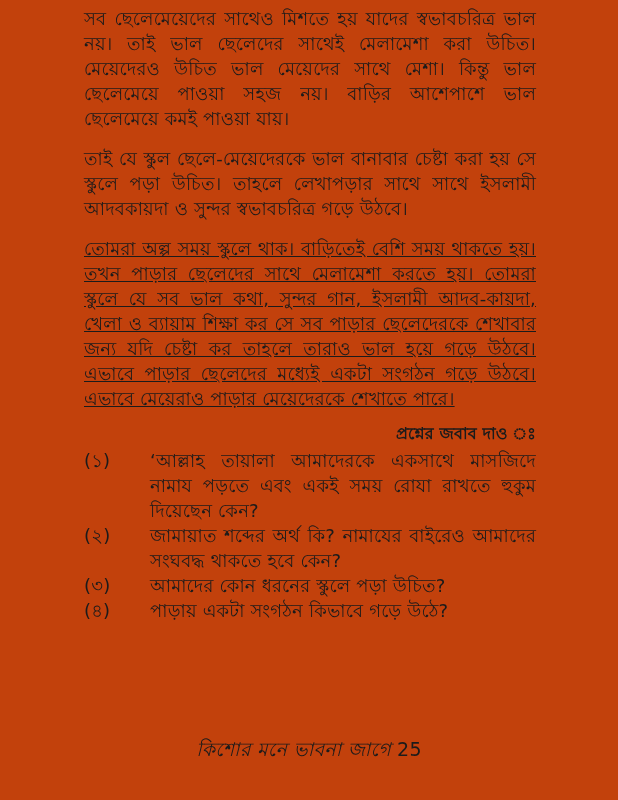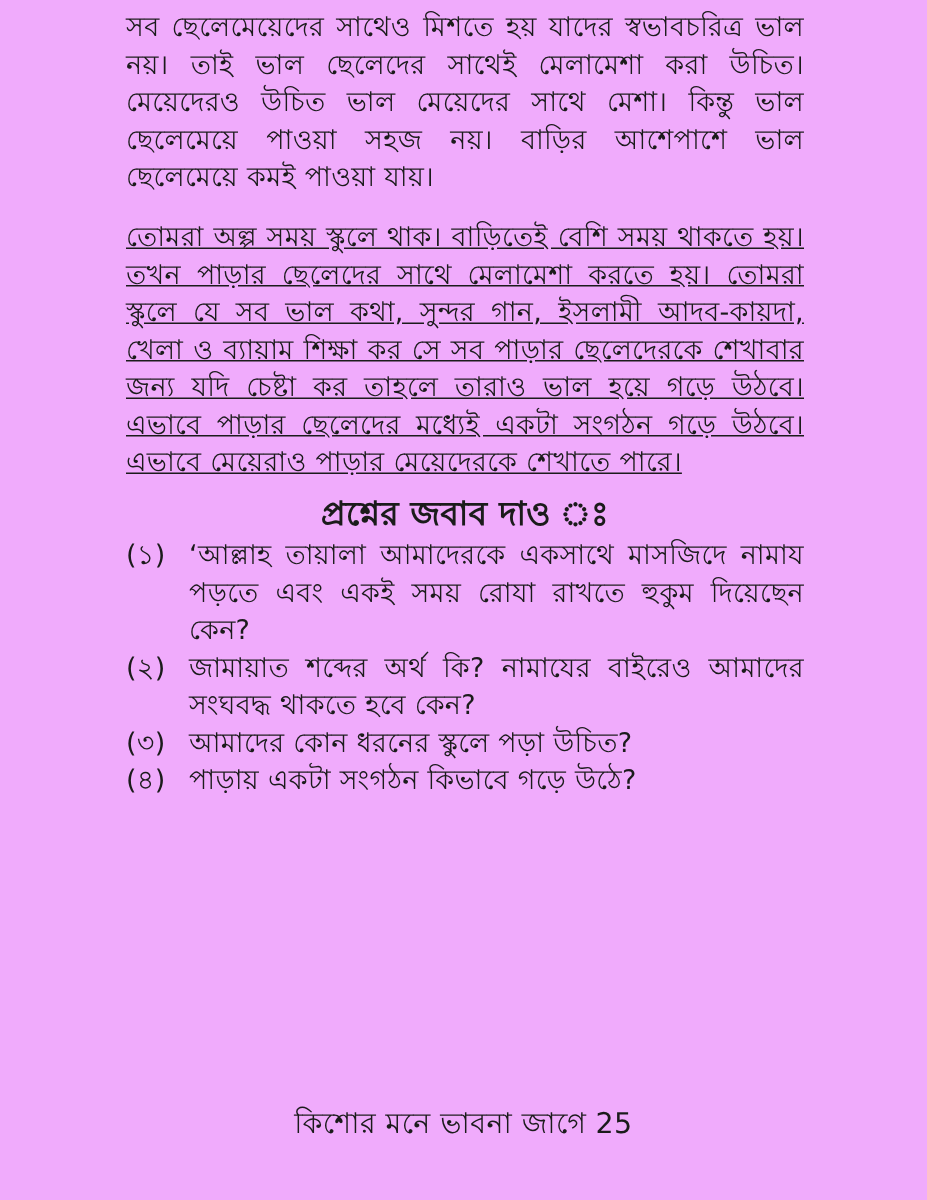--- a/index.html
+++ b/index.html
@@ -11,21 +11,21 @@
     height: 800px;
     position: relative;
     background: #ffffff;
     color: #1b1b1b;
     font-family: "DejaVu Sans", sans-serif; 
     overflow: hidden;
   }
   .page {
     position: absolute;
     inset: 0;
-    background: #f0abfc;
+    background: #c2410c;
   }
   .content {
     position: absolute;
     left: 84px;
     top: 6px;
     width: 452px;
     font-size: 18px;
     line-height: 25px;
     text-align: justify;
     letter-spacing: 0.2px;
@@ -33,62 +33,65 @@
   .para {
     margin: 0 0 15px 0;
   }
   .para:last-of-type {
     margin-bottom: 0;
     text-decoration: underline;
   }
   .q-heading {
     font-weight: bold;
     margin: 10px 0 2px 0;
-    text-align: center;
-    font-size: 22px;
+    text-align: right;
+    font-size: 16px;
   }
   .q-list {
     margin: 0;
     padding: 0;
   }
   .q-row {
     display: flex;
     align-items: flex-start;
     margin: 0;
   }
   .q-num {
     flex: 0 0 42px;
     text-align: left;
   }
   .q-text {
     flex: 1 1 auto;
     text-align: justify;
+    margin-left: 24px;
   }
   .footer {
     position: absolute;
     left: 0;
     top: 736px;
     width: 618px;
     text-align: center;
     font-size: 19px;
     line-height: 26px;
     letter-spacing: 0.3px;
   }
   .footer .book-title {
     margin-right: 6px;
+    font-style: italic;
   }
 </style>
 </head>
 <body>
 
 <div class="page">
 
   <div class="content">
 
     <p class="para">সব ছেলেমেয়েদের সাথেও মিশতে হয় যাদের স্বভাবচরিত্র ভাল নয়। তাই ভাল ছেলেদের সাথেই মেলামেশা করা উচিত। মেয়েদেরও উচিত ভাল মেয়েদের সাথে মেশা। কিন্তু ভাল ছেলেমেয়ে পাওয়া সহজ নয়। বাড়ির আশেপাশে ভাল ছেলেমেয়ে কমই পাওয়া যায়।</p>
+    <p class="para">তাই যে স্কুল ছেলে-মেয়েদেরকে ভাল বানাবার চেষ্টা করা হয় সে স্কুলে পড়া উচিত। তাহলে লেখাপড়ার সাথে সাথে ইসলামী আদবকায়দা ও সুন্দর স্বভাবচরিত্র গড়ে উঠবে।</p>
     <p class="para">তোমরা অল্প সময় স্কুলে থাক। বাড়িতেই বেশি সময় থাকতে হয়। তখন পাড়ার ছেলেদের সাথে মেলামেশা করতে হয়। তোমরা স্কুলে যে সব ভাল কথা, সুন্দর গান, ইসলামী আদব-কায়দা, খেলা ও ব্যায়াম শিক্ষা কর সে সব পাড়ার ছেলেদেরকে শেখাবার জন্য যদি চেষ্টা কর তাহলে তারাও ভাল হয়ে গড়ে উঠবে। এভাবে পাড়ার ছেলেদের মধ্যেই একটা সংগঠন গড়ে উঠবে। এভাবে মেয়েরাও পাড়ার মেয়েদেরকে শেখাতে পারে।</p>
 
     <div class="q-heading">প্রশ্নের জবাব দাও ঃ</div>
 
     <div class="q-list">
       <div class="q-row">
         <span class="q-num">(১)</span>
         <span class="q-text">‘আল্লাহ তায়ালা আমাদেরকে একসাথে মাসজিদে নামায পড়তে এবং একই সময় রোযা রাখতে হুকুম দিয়েছেন কেন?</span>
       </div>
       <div class="q-row">

